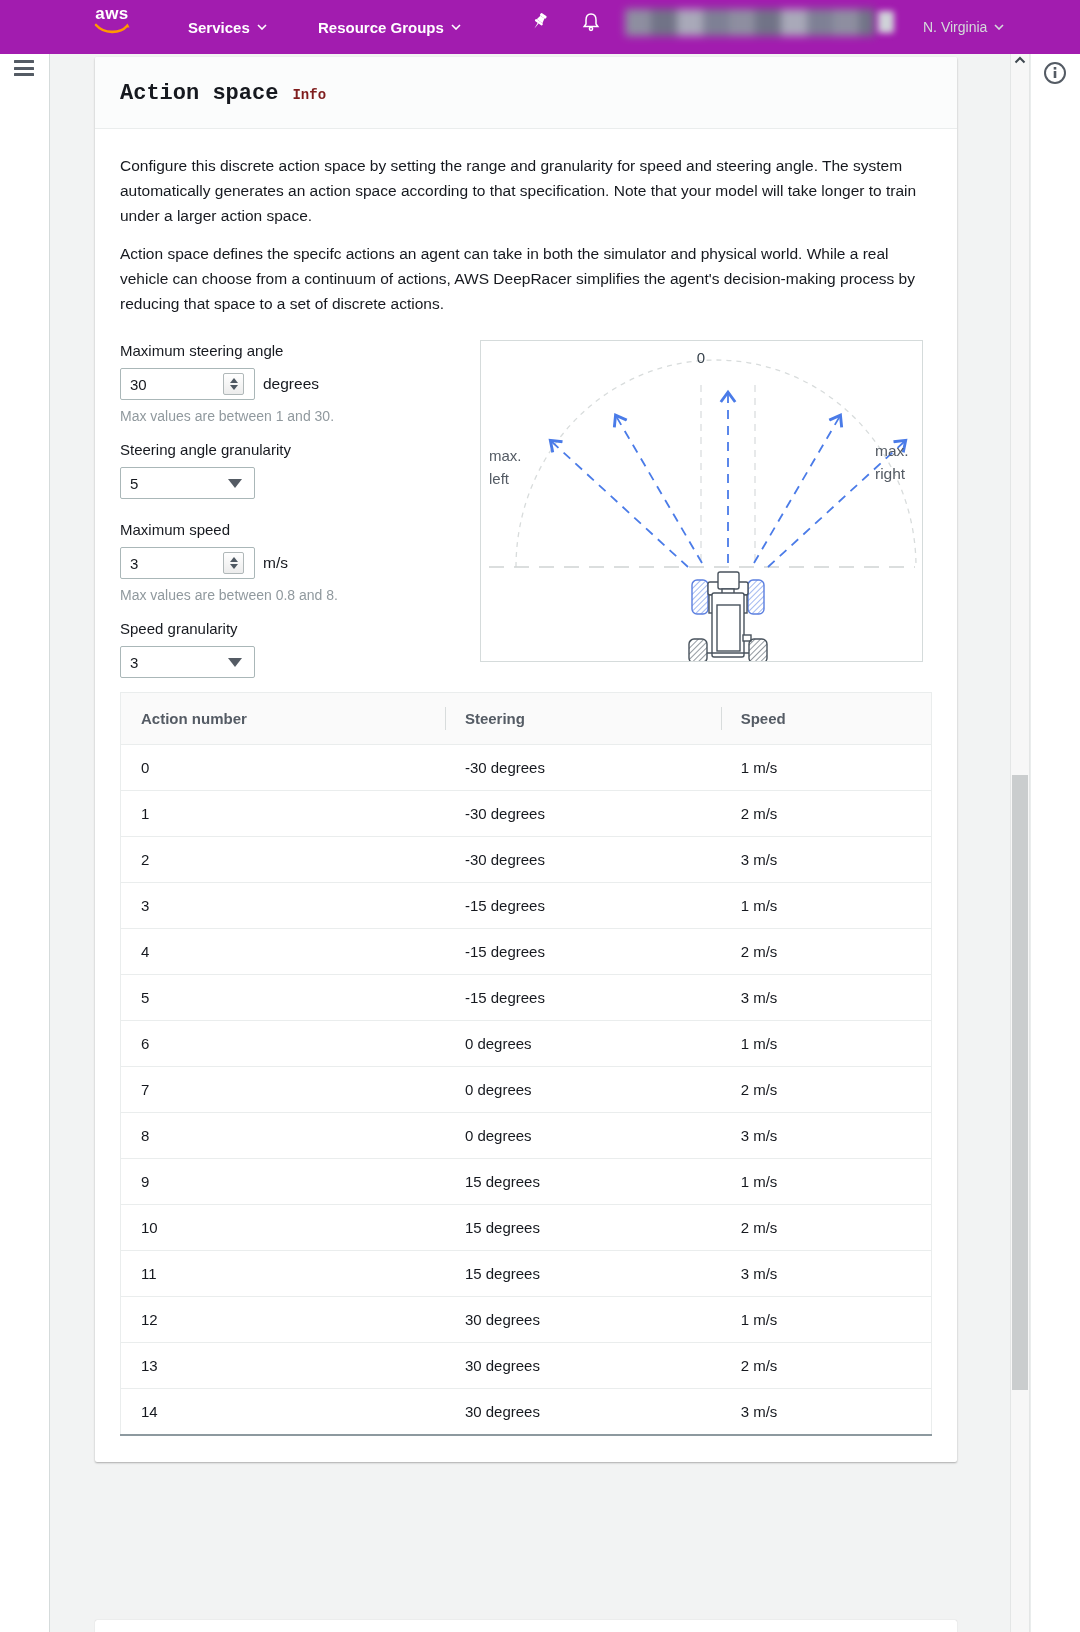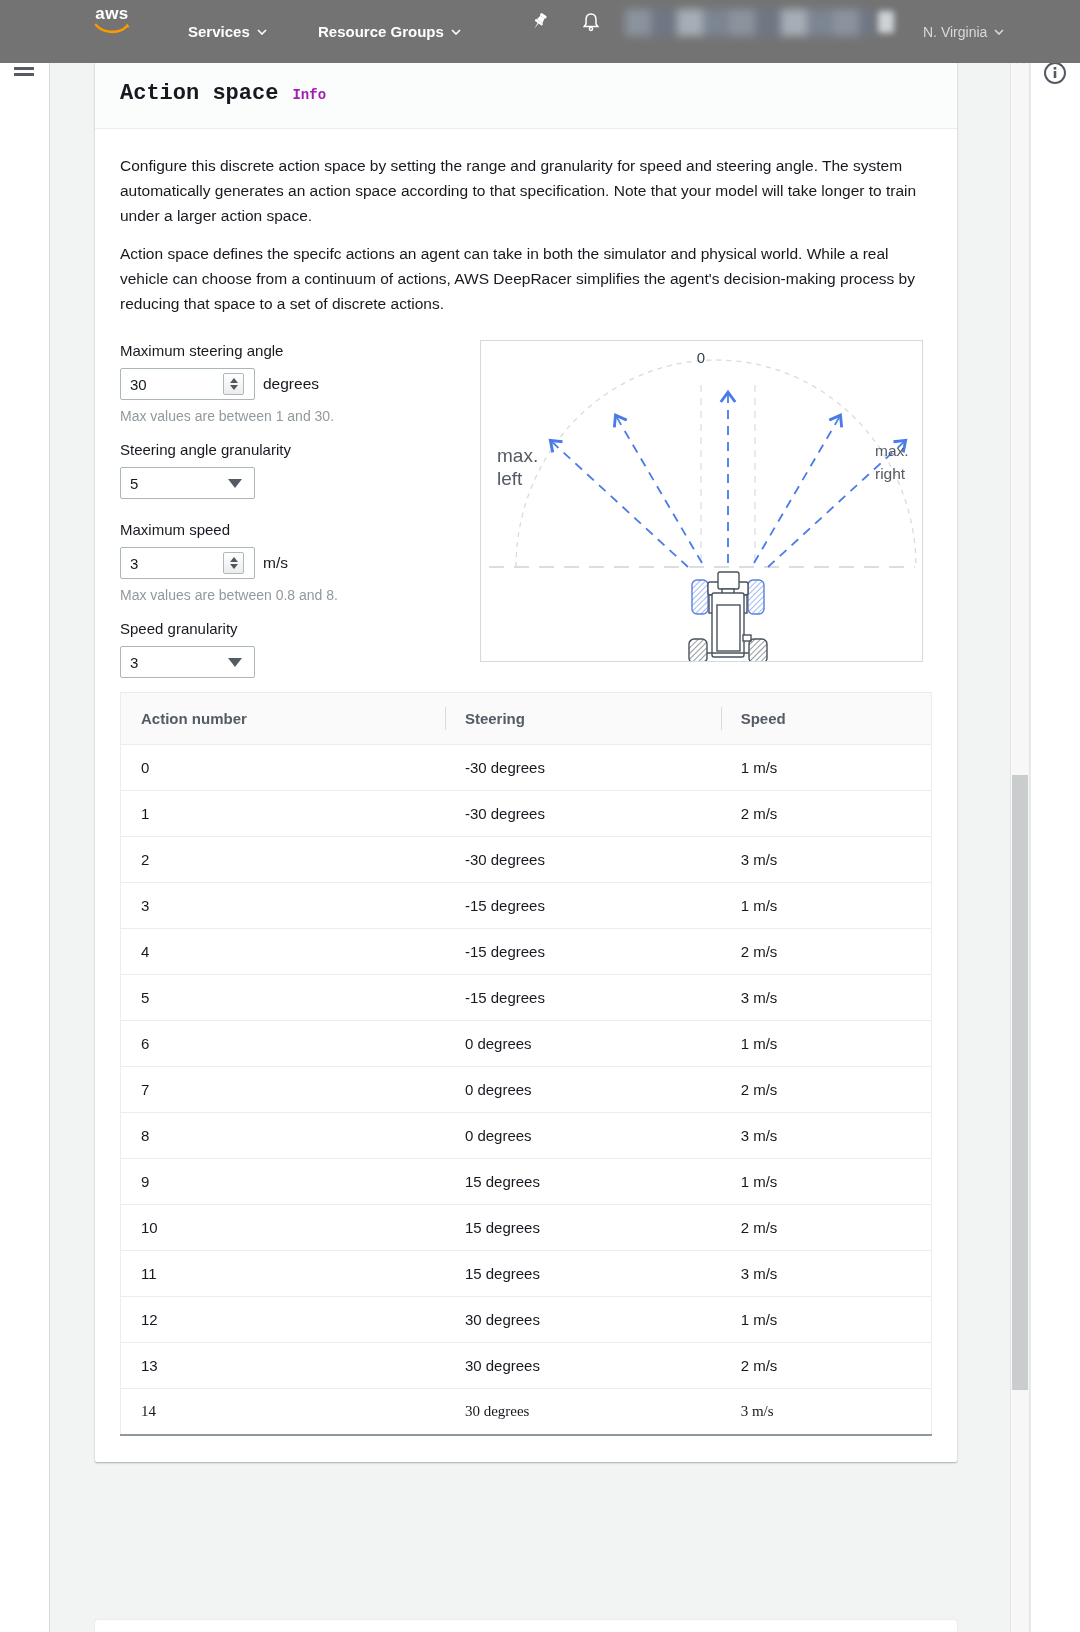--- a/index.html
+++ b/index.html
@@ -1,21 +1,21 @@
 <!DOCTYPE html>
 <html><head>
 <meta charset="utf-8">
 <style>
   * { margin:0; padding:0; box-sizing:border-box; }
   html,body { background:#fff; }
   body { font-family:"Liberation Sans", sans-serif; color:#16191f; }
   .screen { position:relative; width:1080px; height:1632px; overflow:hidden; background:#f2f3f3; }
 
   
-  .topnav { position:absolute; left:0; top:0; width:1080px; height:63px; background:#737373; display:flex; align-items:center; z-index:30; }
+  .topnav { position:absolute; left:0; top:0; width:1080px; height:54px; background:#a21caf; display:flex; align-items:center; z-index:30; }
   .logo { position:absolute; left:93px; top:5px; width:38px; height:36px; cursor:pointer; }
   .logo .aws-txt { color:#fff; font-weight:bold; font-size:17px; letter-spacing:0.5px; line-height:18px; text-align:center; }
   .navitem { display:flex; align-items:center; gap:7px; color:#fff; font-size:15px; font-weight:bold; cursor:pointer; }
   .nav-services { position:absolute; left:188px; }
   .nav-rg { position:absolute; left:318px; }
   .nav-icon { position:absolute; top:11px; cursor:pointer; }
   .nav-pin { left:528px; }
   .nav-bell { left:580px; }
   .redact-a { position:absolute; left:625px; top:9px; width:250px; height:27px; border-radius:2px;
       background:repeating-linear-gradient(90deg,#8d95a0 0 26px,#6f7885 26px 52px,#aab1ba 52px 78px,#7d8694 78px 104px);
@@ -33,21 +33,21 @@
   .scroll-up { position:absolute; left:0; top:6px; width:18px; height:18px; display:flex; align-items:center; justify-content:center; cursor:pointer; }
   .scroll-thumb { position:absolute; left:1px; top:730px; width:16px; height:615px; background:#cacdce; cursor:pointer; }
   .helprail { position:absolute; left:1030px; top:45px; width:50px; height:1587px; background:#fff; border-left:1px solid #eaeded; z-index:5; }
   .info-btn { position:absolute; left:12px; top:16px; width:24px; height:24px; cursor:pointer; }
 
   
   .card { position:absolute; left:45px; top:12px; width:862px; background:#fff; border-radius:2px;
           box-shadow:0 1px 2px rgba(0,0,0,0.3); }
   .card-header { background:#fbfcfc; border-bottom:1px solid #eaeded; border-radius:2px 2px 0 0; padding:24px 25px 22px 25px; display:flex; align-items:baseline;font-family:Liberation Mono, monospace; }
   .card-title { font-size:22px; font-weight:bold; color:#16191f; }
-  .info-link { margin-left:14px; color:#a21caf; font-size:14px; font-weight:bold; cursor:pointer; }
+  .info-link { margin-left:14px; color:#7f1d1d; font-size:14px; font-weight:bold; cursor:pointer; }
   .card-body { padding:24px 25px 26px 25px; }
   .para { font-size:15.5px; line-height:25px; color:#16191f; max-width:815px; }
   .para + .para { margin-top:13px; }
 
   
   .form-flex { display:flex; margin-top:24px; }
   .form-col { width:335px; flex:none; padding-top:2px; }
   .f-label { font-size:15px; color:#16191f; margin-bottom:9px; }
   .input-row { display:flex; align-items:center; }
   .num-input { position:relative; width:130px; height:32px; }
@@ -60,31 +60,31 @@
   .unit { margin-left:13px; font-size:15.5px; color:#16191f; }
   .hint { font-size:14px; color:#90999e; margin-top:8px; }
   .f-group { margin-top:17px; }
   .selectbox { width:135px; height:32px; border:1px solid #aab7b8; border-radius:2px; background:#fff; display:flex; align-items:center;
       justify-content:space-between; padding:0 12px 0 9px; font-size:15px; color:#16191f; cursor:pointer; }
   .sel-caret { width:0; height:0; border-left:7px solid transparent; border-right:7px solid transparent; border-top:9px solid #545b64; }
 
   
   .diagram { position:relative; width:443px; height:322px; border:1px solid #d5dbdb; background:#fff; margin-left:25px; flex:none; }
   .dg-zero { position:absolute; left:204px; top:8px; width:32px; text-align:center; font-size:15px; color:#37424c; }
-  .dg-left { position:absolute; left:16px; top:103px; width:46px; font-size:19px; line-height:23px; color:#545b64; }
+  .dg-left { position:absolute; left:8px; top:103px; width:46px; font-size:15px; line-height:23px; color:#545b64; }
   .dg-right { position:absolute; right:1px; top:98px; width:46px; font-size:15.5px; line-height:23px; color:#545b64; }
 
   
   .al-title { margin-top:34px; font-size:19px; font-weight:bold; color:#16191f; }
   .al-table { margin-top:14px; width:100%; border:1px solid #eaeded; border-bottom:2px solid #8d999f; border-collapse:collapse; }
   .al-table thead th { background:#fafafa; text-align:left; font-size:15px; font-weight:bold; color:#545b64;
       padding:17px 20px; border-bottom:1px solid #eaeded; position:relative; }
   .al-table thead th + th::before { content:""; position:absolute; left:0; top:14px; bottom:14px; width:1px; background:#d8dcdc; }
   .al-table tbody td { font-size:15px; color:#16191f; padding:14px 20px; border-bottom:1px solid #eaeded; height:19px; }
-  .al-table tbody tr:last-child td { border-bottom:none;font-family:Liberation Serif, serif; }
+  .al-table tbody tr:last-child td { border-bottom:none; }
   .col-n { width:40%; } .col-st { width:34%; } .col-sp { width:26%; }
 
   .card2 { position:absolute; left:45px; top:1575px; width:862px; height:20px; background:#fff; border-radius:2px 2px 0 0;
       box-shadow:0 0 1px rgba(0,0,0,0.25); }
 </style>
 </head>
 <body>
 
 <div class="screen">
 

